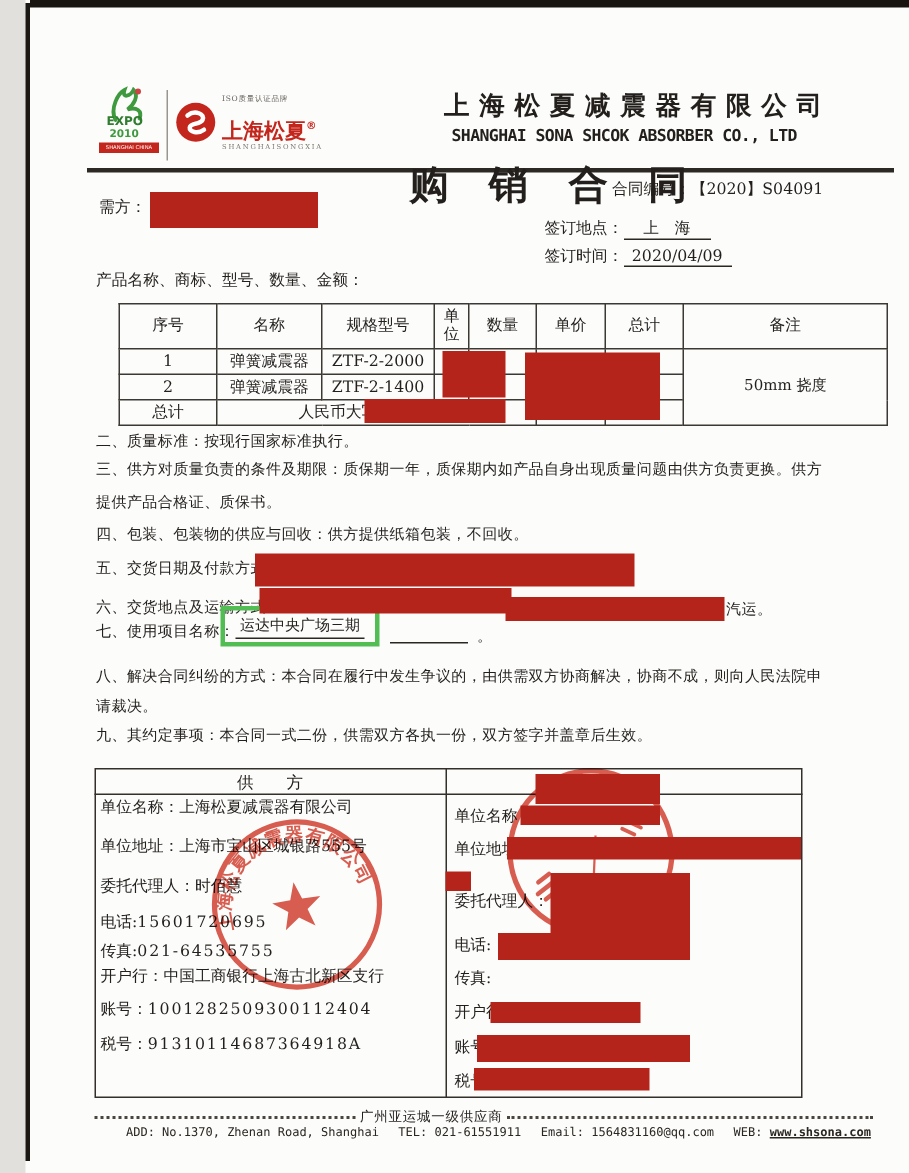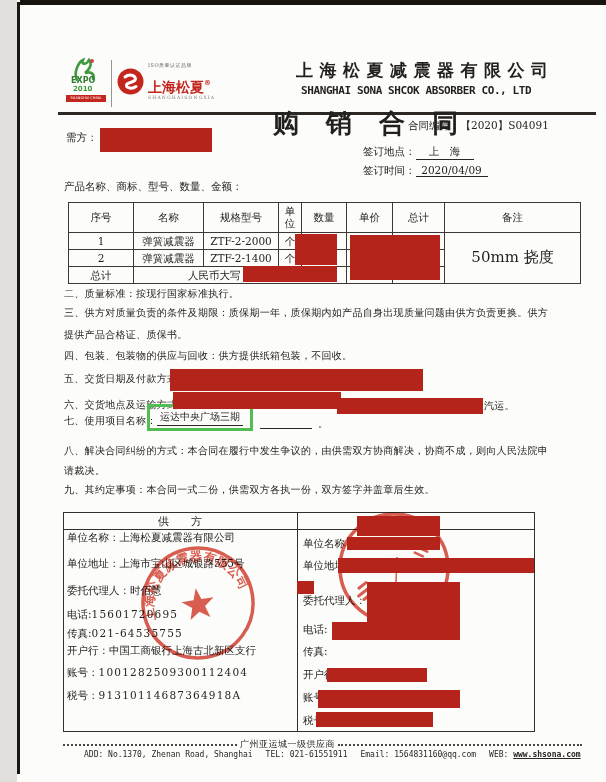--- a/index.html
+++ b/index.html
@@ -27,21 +27,21 @@
   .brand-sub { font-size:4.5px; color:#7d7974; letter-spacing:1.2px; margin-top:1px; }
   .company-cn { left:296px; top:59px; font-size:17px; font-weight:bold; letter-spacing:6.5px; white-space:nowrap; }
   .company-en { left:301px; top:84px; font-size:11px; font-weight:bold; font-family:"DejaVu Sans Mono","Liberation Mono",monospace; white-space:nowrap; letter-spacing:-0.4px; }
   .header-rule { left:58px; top:112px; width:538px; height:2.5px; background:#2c2823; }
   
   .doc-title { left:230px; top:106px; font-size:26px; font-weight:bold; letter-spacing:9px; white-space:nowrap;margin-left:43px; }
   .contract-no { left:408px; top:119px; font-size:10.5px; white-space:nowrap;text-align:right; }
   .meta-line { font-size:10.5px; white-space:nowrap; }
   .ul { display:inline-block; border-bottom:1.2px solid #2a2622; text-align:center; }
   
-  table.prod { position:absolute; left:68px; top:202px; width:513px; border-collapse:collapse; table-layout:fixed; font-size:10.5px; }
+  table.prod { position:absolute; left:79px; top:202px; width:513px; border-collapse:collapse; table-layout:fixed; font-size:10.5px; }
   table.prod td { border:1.2px solid #3c3833; text-align:center; padding:0 1px; line-height:1.15; overflow:hidden; }
   
   .red-block { position:absolute; background:#b5241a; }
   
   .term { position:absolute; left:64px; font-size:10px; letter-spacing:.3px; white-space:nowrap; }
   .hl-box { position:absolute; left:147px; top:404px; width:106px; height:27px; border:3.5px solid #52bd52; display:flex; align-items:center; justify-content:center; background:rgba(255,255,255,.0); }
   .hl-box span { font-size:10px; border-bottom:1px solid #2a2622; padding:0 3px 1px; white-space:nowrap; }
   
   .party-box { left:63px; top:512px; width:472px; height:220px; border:1.6px solid #332f2a; }
   .party-divider { left:297px; top:512px; width:1.4px; height:220px; background:#332f2a; }
@@ -121,21 +121,21 @@
       <td>备注</td>
     </tr>
     <tr style="height:17px">
       <td>1</td>
       <td>弹簧减震器</td>
       <td>ZTF-2-2000</td>
       <td>个</td>
       <td></td>
       <td></td>
       <td></td>
-      <td rowspan="3" style="font-size:15px">50mm 挠度</td>
+      <td rowspan="3" style="font-size:10px">50mm 挠度</td>
     </tr>
     <tr style="height:17px">
       <td>2</td>
       <td>弹簧减震器</td>
       <td>ZTF-2-1400</td>
       <td>个</td>
       <td></td>
       <td></td>
       <td></td>
     </tr>

